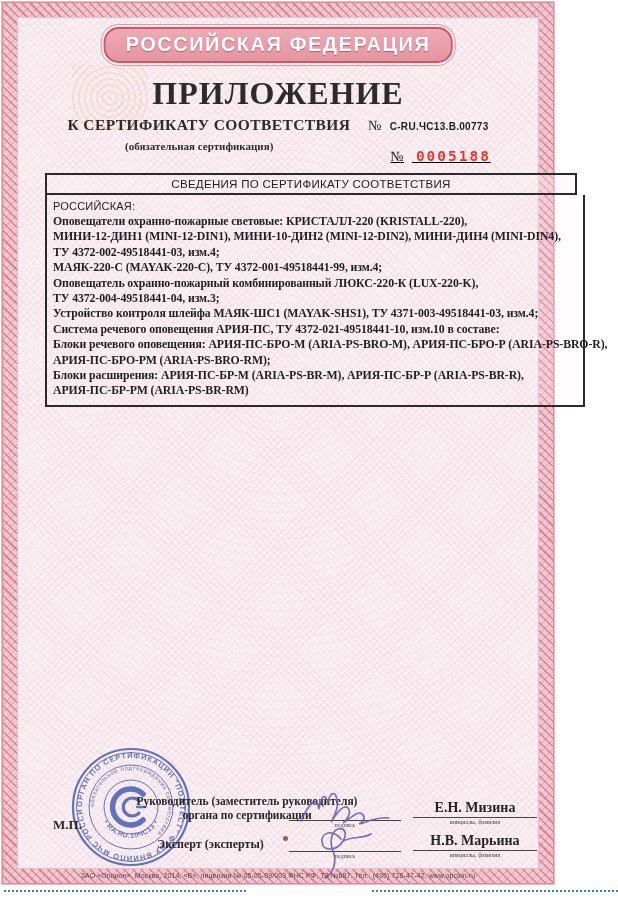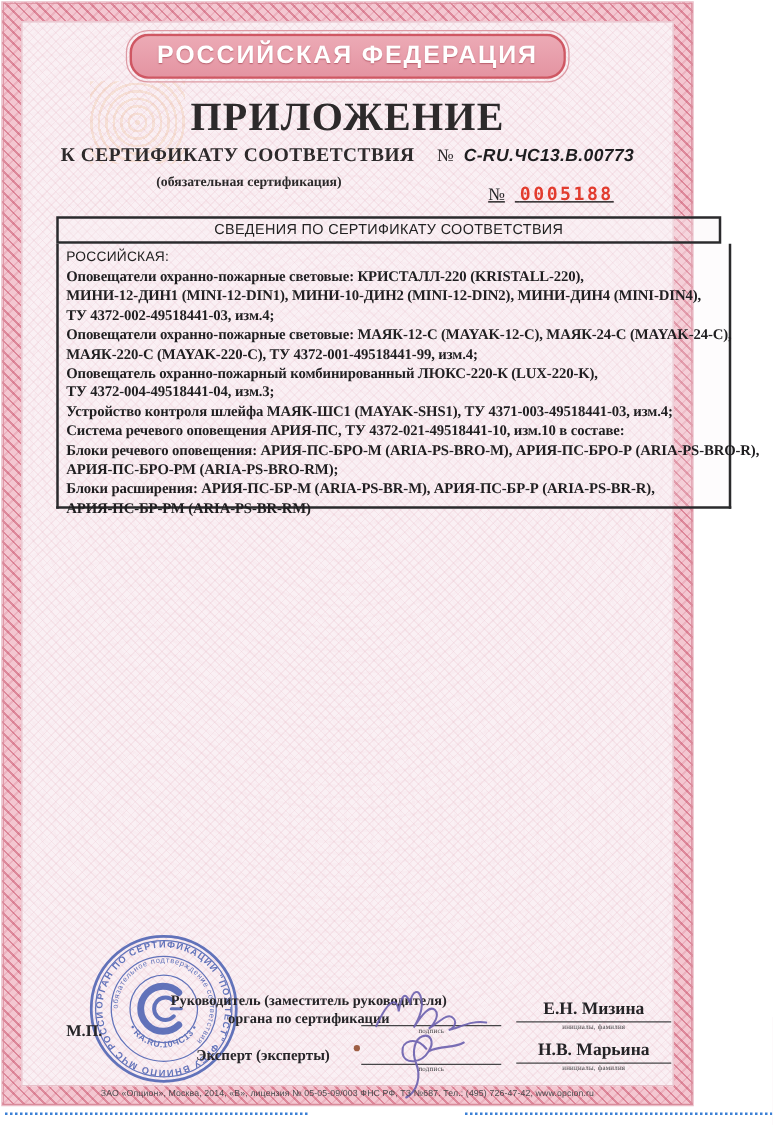--- a/index.html
+++ b/index.html
@@ -33,22 +33,22 @@
         letter-spacing:1.5px;color:#ffffff;text-shadow:0 1px 1px rgba(148,44,58,.55);}
   
   .wmark{left:55px;top:48px;width:76px;height:66px;opacity:.5;
         background:repeating-radial-gradient(circle at 50% 50%, rgba(236,186,140,.55) 0 2px, transparent 2px 6px);}
   
   .title{left:0;right:0;top:58px;text-align:center;font-weight:bold;font-size:32px;
         letter-spacing:1px;color:#2d2a2b;}
   .subtitle{left:0;right:0;top:99px;text-align:center;white-space:nowrap;color:#2d2a2b;}
   .subtitle .st-serif{font-weight:bold;font-size:15.5px;letter-spacing:.4px;}
   .subtitle .st-no{font-size:14px;margin:0 4px 0 14px;}
-  .subtitle .st-num{font-family:"Liberation Sans", sans-serif;font-weight:bold;font-size:14px;
-        letter-spacing:.3px;color:#1d1d1f;font-style:italic;}
+  .subtitle .st-num{font-family:"Liberation Sans", sans-serif;font-weight:bold;font-size:10px;
+        letter-spacing:.3px;color:#1d1d1f;}
   .cert-type{left:108px;top:123px;width:300px;text-align:left;font-weight:bold;font-size:11px;
         color:#2d2a2b;}
   .form-number{left:0;right:48px;top:130px;text-align:right;white-space:nowrap;text-decoration:underline;}
   .form-number .fn-no{font-size:14px;color:#232325;margin-right:8px;}
   .form-number .fn-num{font-family:"DejaVu Sans Mono", monospace;font-size:14.5px;font-weight:bold;
         letter-spacing:2px;color:#e23b2e;}
   
   .box-head{left:28px;top:156px;width:528px;height:18px;border:2px solid #2a2a2c;
         background:rgba(250,240,244,.35);text-align:center;
         font-family:"Liberation Sans", sans-serif;font-size:11.5px;color:#222;
@@ -118,21 +118,20 @@
         <span class="fn-num">0005188</span>
       </div>
 
       <div class="abs box-head">СВЕДЕНИЯ ПО СЕРТИФИКАТУ СООТВЕТСТВИЯ</div>
 
       <div class="abs box-main">
         <div class="prod-label">РОССИЙСКАЯ:</div>
         <div class="prod-line">Оповещатели охранно-пожарные световые: КРИСТАЛЛ-220 (KRISTALL-220),</div>
         <div class="prod-line">МИНИ-12-ДИН1 (MINI-12-DIN1), МИНИ-10-ДИН2 (MINI-12-DIN2), МИНИ-ДИН4 (MINI-DIN4),</div>
         <div class="prod-line">ТУ 4372-002-49518441-03, изм.4;</div>
-        <div class="prod-line">Оповещатели охранно-пожарные световые: МАЯК-12-С (MAYAK-12-C), МАЯК-24-С (MAYAK-24-C),</div>
         <div class="prod-line">МАЯК-220-С (MAYAK-220-C), ТУ 4372-001-49518441-99, изм.4;</div>
         <div class="prod-line">Оповещатель охранно-пожарный комбинированный ЛЮКС-220-К (LUX-220-K),</div>
         <div class="prod-line">ТУ 4372-004-49518441-04, изм.3;</div>
         <div class="prod-line">Устройство контроля шлейфа МАЯК-ШС1 (MAYAK-SHS1), ТУ 4371-003-49518441-03, изм.4;</div>
         <div class="prod-line">Система речевого оповещения АРИЯ-ПС, ТУ 4372-021-49518441-10, изм.10 в составе:</div>
         <div class="prod-line">Блоки речевого оповещения: АРИЯ-ПС-БРО-М (ARIA-PS-BRO-M), АРИЯ-ПС-БРО-Р (ARIA-PS-BRO-R),</div>
         <div class="prod-line">АРИЯ-ПС-БРО-РМ (ARIA-PS-BRO-RM);</div>
         <div class="prod-line">Блоки расширения: АРИЯ-ПС-БР-М (ARIA-PS-BR-M), АРИЯ-ПС-БР-Р (ARIA-PS-BR-R),</div>
         <div class="prod-line">АРИЯ-ПС-БР-РМ (ARIA-PS-BR-RM)</div>
       </div>

